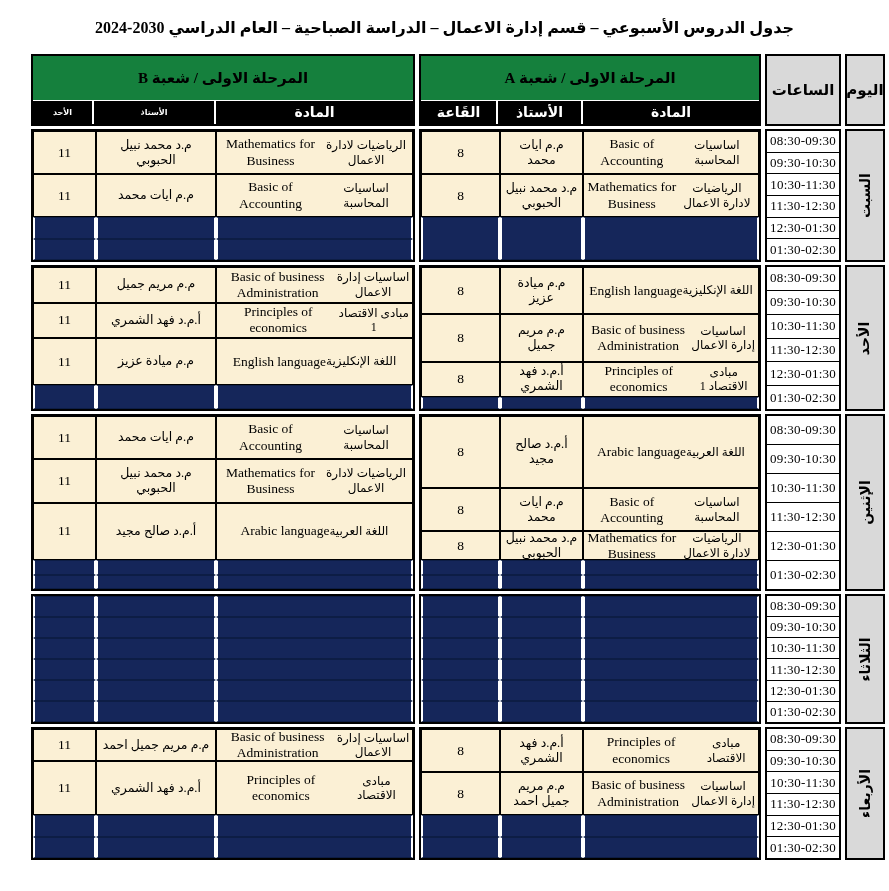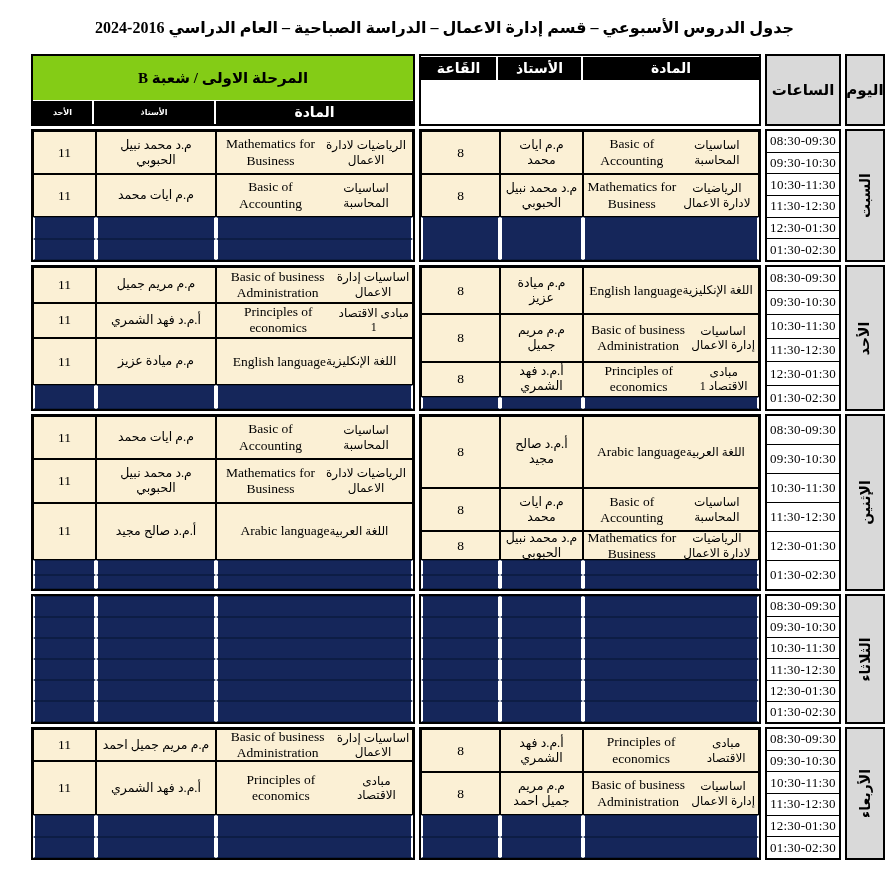--- a/index.html
+++ b/index.html
@@ -8,21 +8,21 @@
   .doc-title{text-align:center;font-weight:bold;font-size:16px;direction:rtl;margin:4px 0 17px 0;}
   .table-wrap{display:flex;direction:rtl;gap:4px;margin:0 4px 0 12px;}
   .panel{display:flex;flex-direction:column;gap:3px;flex:none;}
   .panel-day{width:40px;}
   .panel-hours{width:76px;}
   .panel-a{width:342px;}
   .panel-b{width:384px;}
   .gray-header{height:72px;box-sizing:border-box;border:2px solid #000;background:#D9D9D9;
     display:flex;align-items:center;justify-content:center;font-weight:bold;font-size:15px;}
   .sec-header{height:72px;box-sizing:border-box;border:2px solid #000;display:flex;flex-direction:column;background:#fff;}
-  .sec-header .yellow{flex:1;background:#84cc16;display:flex;align-items:center;justify-content:center;
+  .sec-header .yellow{flex:1;background:#15803d;display:flex;align-items:center;justify-content:center;
     font-weight:bold;font-size:15px;}
   .black-row{height:23px;display:grid;gap:2px;border-top:1px solid #fff;direction:rtl;}
   .black-row>div{background:#000;color:#fff;font-weight:bold;display:flex;align-items:center;justify-content:center;}
   .bh{font-size:14px;}
   .bh-small{font-size:8px;}
   .cols-a{grid-template-columns:176px 83px 1fr;}
   .cols-b{grid-template-columns:197px 120px 1fr;}
   .day-block{box-sizing:border-box;border:2px solid #000;background:#D9D9D9;
     display:flex;align-items:center;justify-content:center;overflow:hidden;}
   .day-label{transform:rotate(-90deg);white-space:nowrap;font-weight:bold;font-size:14px;direction:rtl;}
@@ -39,21 +39,21 @@
   .subj .en{font-size:13.5px;}
   .inst{font-size:12.5px;direction:rtl;line-height:1.2;padding:0 3px;}
   .room{font-size:13.5px;}
   .e-cell{background:#15265A;border-top:1px solid #0d1d45;border-bottom:1px solid #0d1d45;
     border-left:2px solid #fff;border-right:2px solid #fff;}
 </style>
 </head>
 <body>
 
 <div class="page">
-  <div class="doc-title">جدول الدروس الأسبوعي – قسم إدارة الاعمال – الدراسة الصباحية – العام الدراسي 2016-2024</div>
+  <div class="doc-title">جدول الدروس الأسبوعي – قسم إدارة الاعمال – الدراسة الصباحية – العام الدراسي 2030-2024</div>
 
   <div class="table-wrap">
 
     <div class="panel panel-day" id="panel-day">
       <div class="gray-header">اليوم</div>
     <div class="day-block" style="height: 133px;">
           <span class="day-label">السبت</span>
         </div>
         <div class="day-block" style="height: 146px;">
           <span class="day-label">الأحد</span>
@@ -108,20 +108,21 @@
           <div class="time-cell">09:30-10:30</div>
           <div class="time-cell">10:30-11:30</div>
           <div class="time-cell">11:30-12:30</div>
           <div class="time-cell">12:30-01:30</div>
           <div class="time-cell">01:30-02:30</div>
         </div>
       </div>
 
     <div class="panel panel-a" id="panel-a">
       <div class="sec-header">
+        <div class="yellow">المرحلة الاولى / شعبة A</div>
         <div class="black-row cols-a">
           <div class="bh">المادة</div>
           <div class="bh">الأستاذ</div>
           <div class="bh">القَاعة</div>
         </div>
       </div>
     <div class="sec-block cols-a" style="height: 133px;">
           <div class="c-cell subj" style="grid-row: span 4;">
             <div class="ar">اساسيات المحاسبة</div>
             <div class="en">Basic of Accounting</div>

